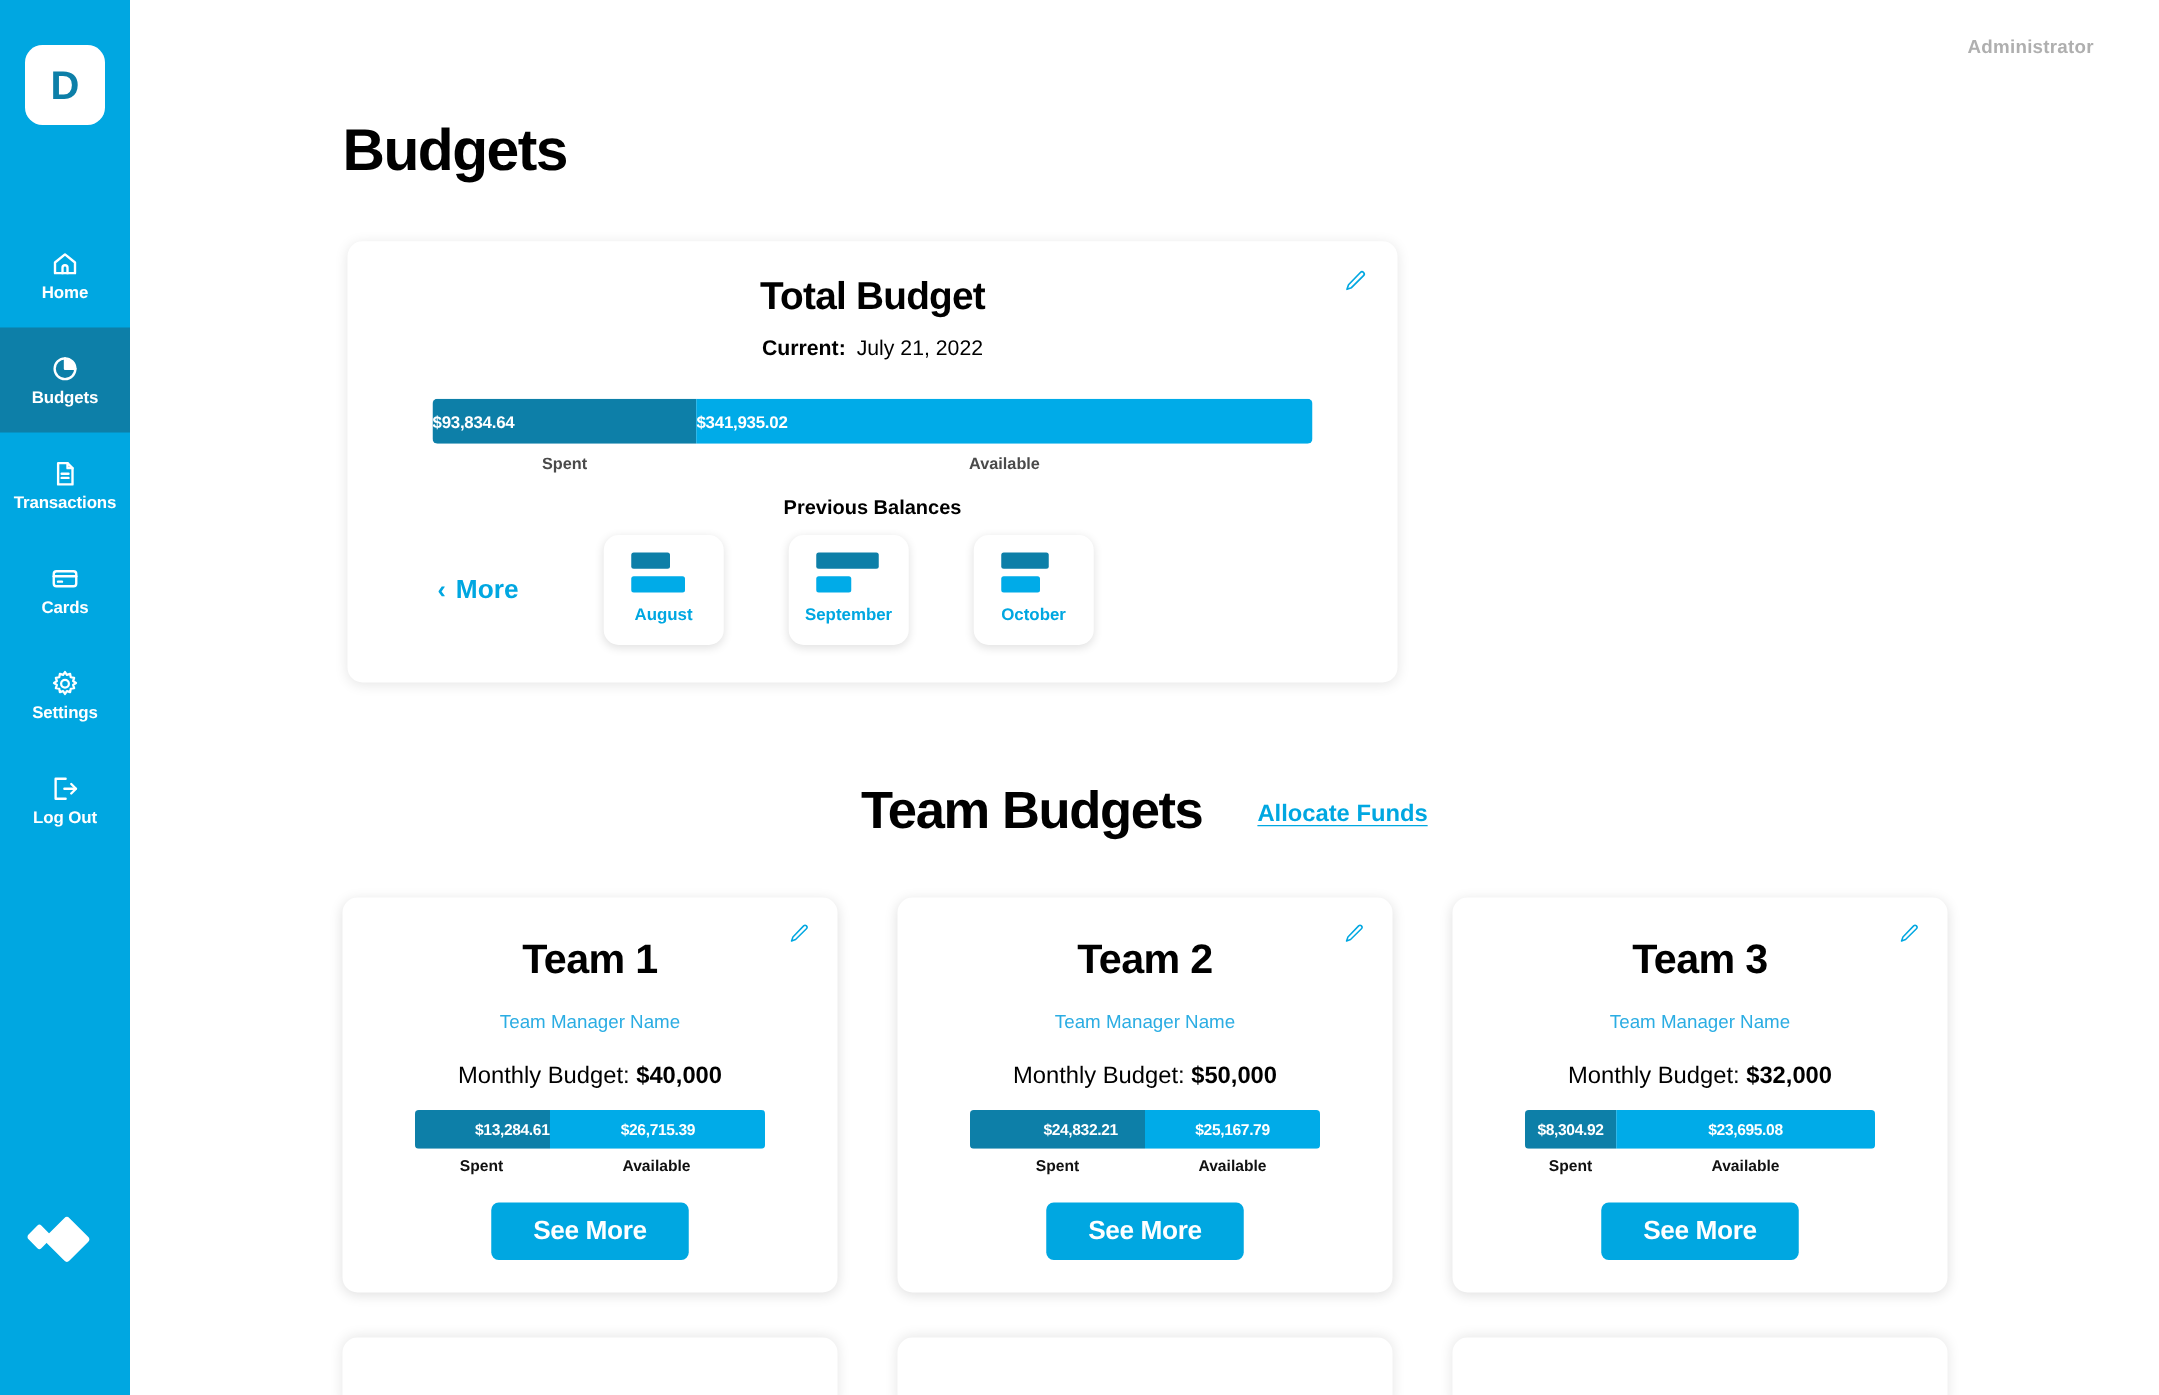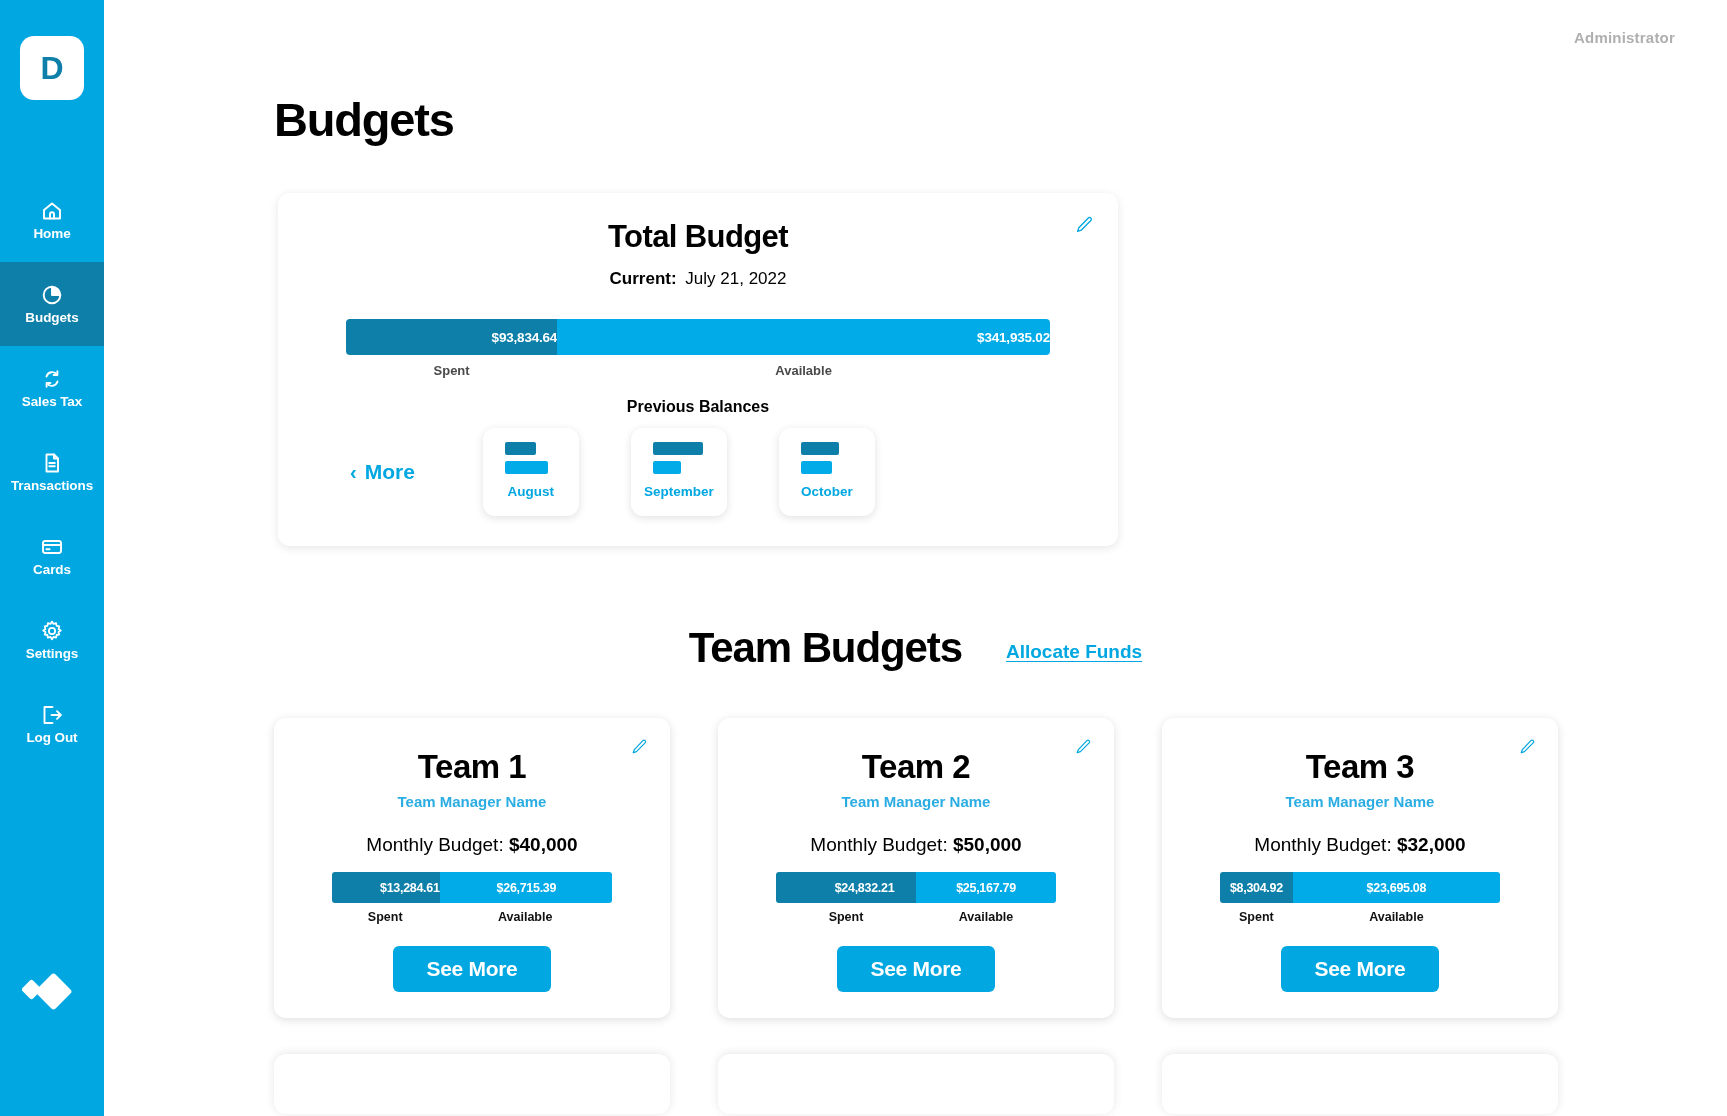--- a/index.html
+++ b/index.html
@@ -151,21 +151,21 @@
   .bar {
     display: flex;
     height: 36px;
     border-radius: 4px;
     overflow: hidden;
     width: 100%;
   }
   .bar .seg {
     display: flex;
     align-items: center;
-    justify-content: flex-end;
+    justify-content: flex-start;
     color: #ffffff;
     font-size: 13.5px;
     font-weight: bold;
     letter-spacing: -0.2px;
   }
   .seg.spent { background: #0D7FA8; }
   .seg.avail { background: #00ABE8; }
   .bar-legend {
     display: flex;
     margin-top: 8px;
@@ -273,24 +273,24 @@
   }
   .team-card .edit-pencil { top: 20px; right: 22px; width: 18px; height: 18px;}
   .team-card .edit-pencil svg { width:18px; height:18px; }
   .team-name {
     font-size: 33px;
     font-weight: bold;
     color: #000000;
     letter-spacing: -0.5px;
   }
   .manager-name {
-    margin-top: 7px;
+    margin-top: 23px;
     font-size: 15px;
     color: #2BADE3;
-    font-weight: bold;
+    font-weight: normal;
   }
   .monthly-budget {
     margin-top: 24px;
     font-size: 19px;
     color: #000000;
   }
   .monthly-budget b { font-weight: bold; }
 
   .team-bar-wrap { width: 280px; margin-top: 16px; }
   .team-bar {
@@ -372,31 +372,20 @@
         <span class="nav-icon">
           <svg viewBox="0 0 24 24" fill="none" stroke="#fff" stroke-width="1.9" stroke-linecap="round" stroke-linejoin="round">
             <circle cx="12" cy="12" r="8.3"></circle>
             <path d="M12 3.7 V12 H20.3" fill="none"></path>
             <path d="M12 4.2 A7.8 7.8 0 0 1 19.8 12 L12 12 Z" fill="#fff" stroke="none"></path>
           </svg>
         </span>
         <span class="nav-label">Budgets</span>
       </div>
 
-      <div class="nav-item">
-        <span class="nav-icon">
-          <svg viewBox="0 0 24 24" fill="none" stroke="#fff" stroke-width="1.9" stroke-linecap="round" stroke-linejoin="round">
-            <path d="M6.5 9.5 A6 6 0 0 1 17 7.5"></path>
-            <path d="M17.5 14.5 A6 6 0 0 1 7 16.5"></path>
-            <path d="M17.4 4.2 L17.4 8 L13.6 8"></path>
-            <path d="M6.6 19.8 L6.6 16 L10.4 16"></path>
-          </svg>
-        </span>
-        <span class="nav-label">Sales Tax</span>
-      </div>
 
       <div class="nav-item">
         <span class="nav-icon">
           <svg viewBox="0 0 24 24" fill="none" stroke="#fff" stroke-width="1.9" stroke-linecap="round" stroke-linejoin="round">
             <path d="M6.5 3.5 H14 L18 7.5 V20.5 H6.5 Z"></path>
             <path d="M14 3.5 V7.5 H18"></path>
             <path d="M9.3 12 H14.8"></path>
             <path d="M9.3 15.3 H14.8"></path>
           </svg>
         </span>

